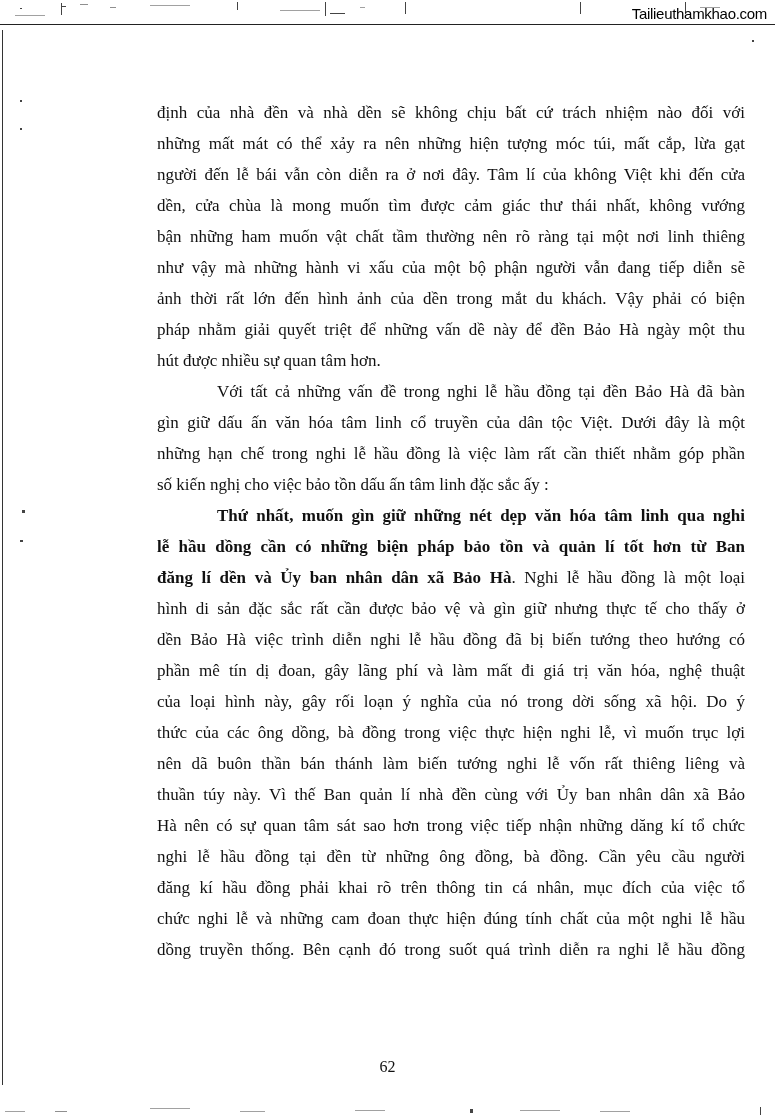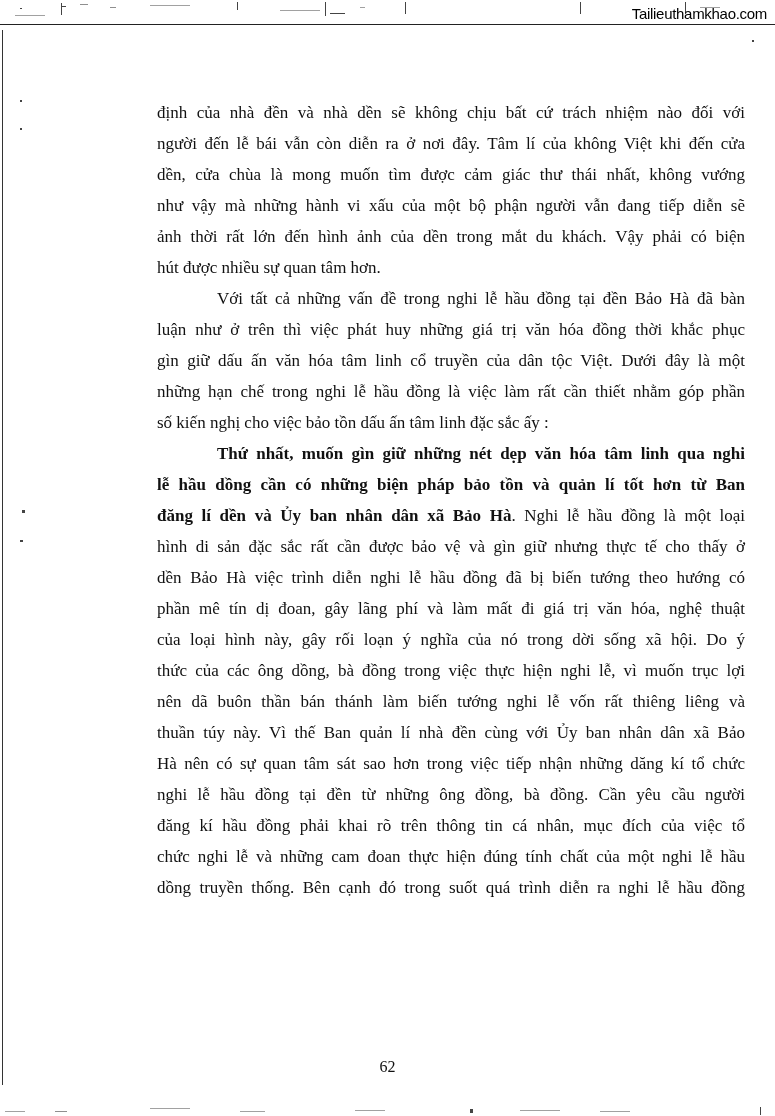--- a/index.html
+++ b/index.html
@@ -43,29 +43,31 @@
 <div class="left-rule"></div>
 <span class="noise-dot" style="left:20px;top:100px;width:2px;height:2px;"></span>
 <span class="noise-dot" style="left:20px;top:128px;width:2px;height:2px;"></span>
 <span class="noise-dot" style="left:22px;top:510px;width:3px;height:3px;"></span>
 <span class="noise-dot" style="left:20px;top:540px;width:3px;height:2px;"></span>
 <span class="noise-dot" style="left:752px;top:40px;width:2px;height:2px;"></span>
 
 <div class="page-body">
   <div>
     <div class="line">định của nhà đền và nhà dền sẽ không chịu bất cứ trách nhiệm nào đối với</div>
+    <div class="line">những mất mát có thể xảy ra nên những hiện tượng móc túi, mất cắp, lừa gạt</div>
     <div class="line">người đến lễ bái vẫn còn diễn ra ở nơi đây. Tâm lí của không Việt khi đến cửa</div>
     <div class="line">dền, cửa chùa là mong muốn tìm được cảm giác thư thái nhất, không vướng</div>
+    <div class="line">bận những ham muốn vật chất tầm thường nên rõ ràng tại một nơi linh thiêng</div>
     <div class="line">như vậy mà những hành vi xấu của một bộ phận người vẫn đang tiếp diễn sẽ</div>
     <div class="line">ảnh thời rất lớn đến hình ảnh của dền trong mắt du khách. Vậy phải có biện</div>
+    <div class="line">pháp nhằm giải quyết triệt để những vấn dề này để đền Bảo Hà ngày một thu</div>
     <div class="line last">hút được nhiều sự quan tâm hơn.</div>
   </div>
   <div>
     <div class="line indent">Với tất cả những vấn đề trong nghi lễ hầu đồng tại đền Bảo Hà đã bàn</div>
-    <div class="line">luận như ở trên thì việc phát huy những giá trị văn hóa đồng thời khắc phục</div>
     <div class="line">gìn giữ dấu ấn văn hóa tâm linh cổ truyền của dân tộc Việt. Dưới đây là một</div>
     <div class="line">những hạn chế trong nghi lễ hầu đồng là việc làm rất cần thiết nhằm góp phần</div>
     <div class="line last">số kiến nghị cho việc bảo tồn dấu ấn tâm linh đặc sắc ấy :</div>
   </div>
   <div>
     <div class="line indent bi">Thứ nhất, muốn gìn giữ những nét dẹp văn hóa tâm linh qua nghi</div>
     <div class="line bi">lễ hầu dồng cần có những biện pháp bảo tồn và quản lí tốt hơn từ Ban</div>
     <div class="line"><span class="bi">đăng lí dền và Ủy ban nhân dân xã Bảo Hà</span><span>. Nghi lễ hầu đồng là một loại</span></div>
     <div class="line">hình di sản đặc sắc rất cần được bảo vệ và gìn giữ nhưng thực tế cho thấy ở</div>
     <div class="line">dền Bảo Hà việc trình diễn nghi lễ hầu đồng đã bị biến tướng theo hướng có</div>

